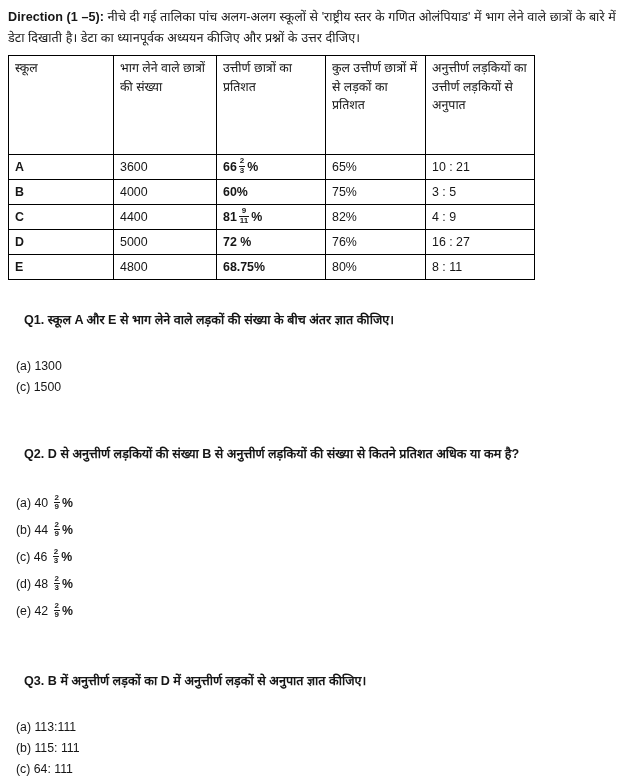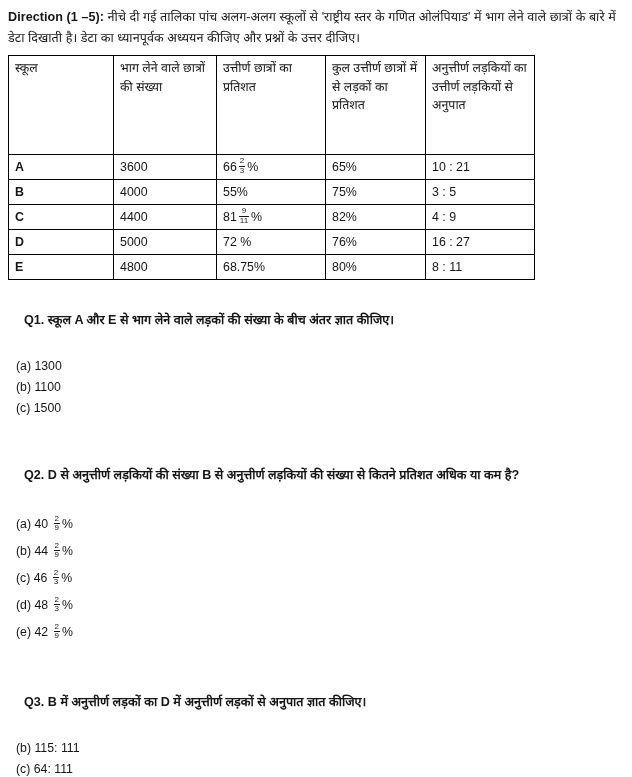--- a/index.html
+++ b/index.html
@@ -70,20 +70,21 @@
   col.c1 { width: 105px; }
   col.c2 { width: 103px; }
   col.c3 { width: 109px; }
   col.c4 { width: 100px; }
   col.c5 { width: 109px; }
 
   
   .mixed {
     display: inline-block;
     white-space: nowrap;
+    font-weight: bold;
   }
   .frac {
     display: inline-flex;
     flex-direction: column;
     vertical-align: middle;
     text-align: center;
     font-size: 8px;
     line-height: 1.05;
     margin: 0 2px;
     position: relative;
@@ -154,21 +155,21 @@
             <td><span class="mixed"><span>66</span><span class="frac">
                   <span class="num">2</span>
                   <span class="den">3</span>
                 </span><span>%</span></span></td>
             <td>65%</td>
             <td>10 : 21</td>
           </tr>
           <tr>
             <td class="school">B</td>
             <td>4000</td>
-            <td><span class="mixed"><span>55%</span></span></td>
+            <td><span class="mixed"><span>60%</span></span></td>
             <td>75%</td>
             <td>3 : 5</td>
           </tr>
           <tr>
             <td class="school">C</td>
             <td>4400</td>
             <td><span class="mixed"><span>81</span><span class="frac">
                   <span class="num">9</span>
                   <span class="den">11</span>
                 </span><span>%</span></span></td>
@@ -194,21 +195,20 @@
   </div>
 
   <div class="sp-q1"></div>
 
   <div id="questions">
       <div class="qblock">
         <p class="qtitle"><span>Q1.</span><span class="reg">  स्कूल A और E से भाग लेने वाले लड़कों की संख्या के बीच अंतर ज्ञात कीजिए।</span></p>
         <div class="gap-sm"></div>
         <ul class="opts">
           <li><span>(a) 1300</span></li>
-          <li><span>(b) 1100</span></li>
           <li><span>(c) 1500</span></li>
         </ul>
       </div>
       <div class="sp-q2"></div>
       <div class="qblock">
         <p class="qtitle"><span>Q2.</span><span class="reg">  D से अनुत्तीर्ण लड़कियों की संख्या B से अनुत्तीर्ण लड़कियों की संख्या से कितने प्रतिशत अधिक या कम है?</span></p>
         <div class="gap-sm"></div>
         <ul class="opts">
           <li class="tall"><span>(a) 40 </span><span class="mixed"><span class="frac">
                 <span class="num">2</span>
@@ -230,20 +230,21 @@
                 <span class="num">2</span>
                 <span class="den">9</span>
               </span><span>%</span></span></li>
         </ul>
       </div>
       <div class="sp-q3"></div>
       <div class="qblock">
         <p class="qtitle"><span>Q3.</span><span class="reg"> B में अनुत्तीर्ण लड़कों का D में अनुत्तीर्ण लड़कों से अनुपात ज्ञात कीजिए।</span></p>
         <div class="gap-sm"></div>
         <ul class="opts">
+          <li><span>(a) 113:111</span></li>
           <li><span>(b) 115: 111</span></li>
           <li><span>(c) 64: 111</span></li>
           <li><span>(d) 155: 111</span></li>
           <li><span>(e) 111 : 115</span></li>
         </ul>
       </div>
     </div>
 
 </div>
 

